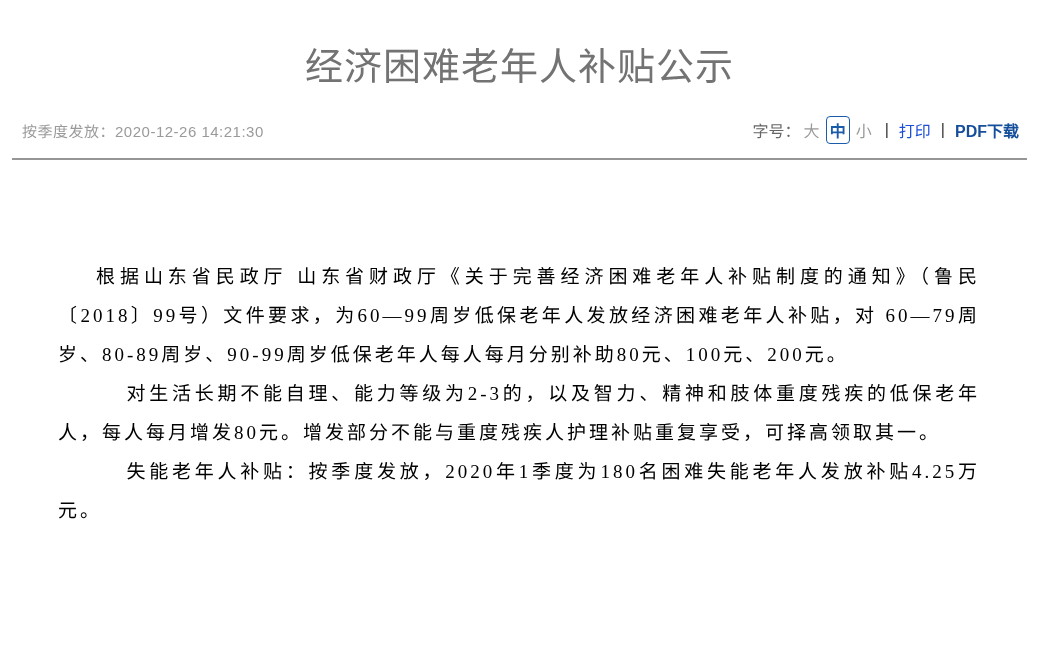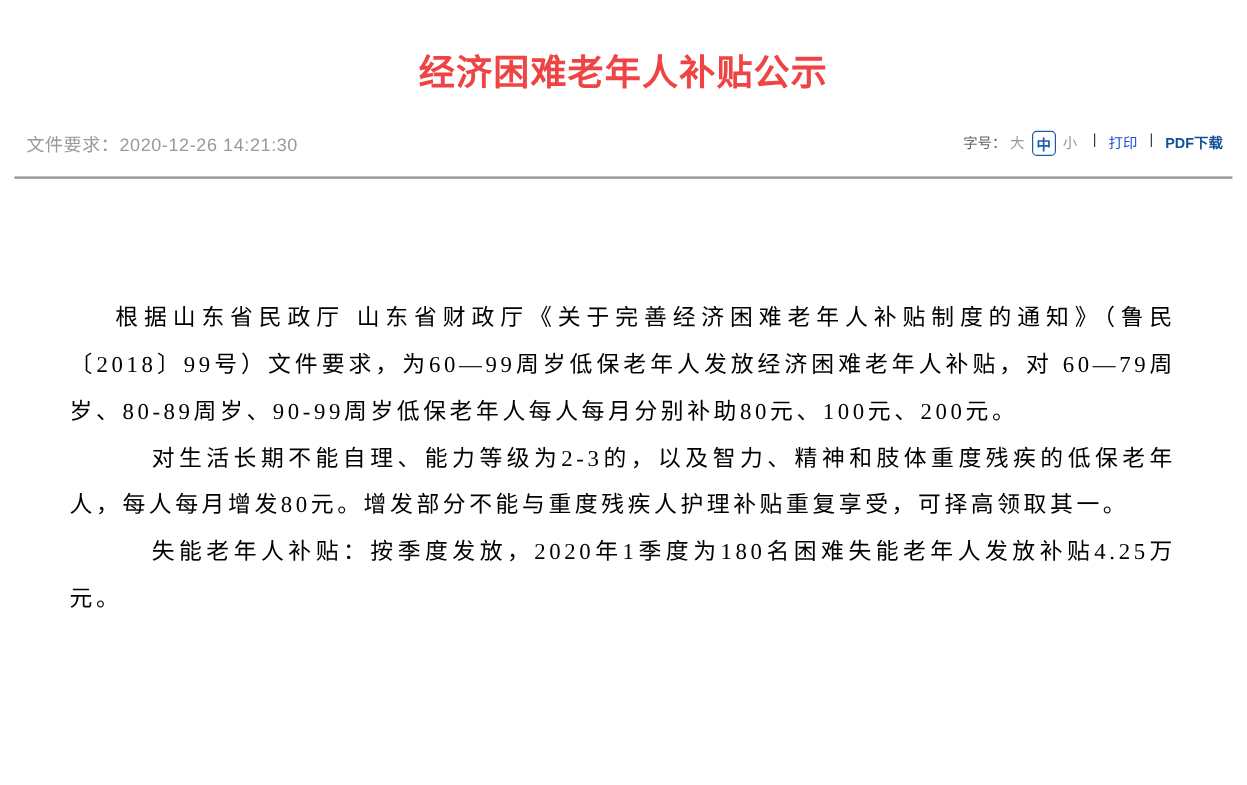--- a/index.html
+++ b/index.html
@@ -15,43 +15,43 @@
   .page {
     width: 1039px;
     height: 654px;
     background: #ffffff;
     position: relative;
   }
   .doc-title {
     margin: 0;
     padding-top: 36px;
     text-align: center;
-    font-size: 30px;
-    font-weight: bold;
-    color: #ef4444;
+    font-size: 38px;
+    font-weight: normal;
+    color: #737373;
     letter-spacing: 1px;
     font-family: "Liberation Sans", sans-serif;
   }
   .meta-row {
     margin-top: 24px;
     padding: 0 20px 0 22px;
     display: flex;
     justify-content: space-between;
     align-items: center;
     height: 30px;
   }
   .publish-date {
     color: #9a9a9a;
     font-size: 15px;
     letter-spacing: 0.5px;
   }
   .controls {
     display: flex;
-    align-items: flex-start;
-    font-size: 12px;
+    align-items: center;
+    font-size: 16px;
   }
   .fs-label { color: #666666; }
   .fs-btn {
     color: #999999;
     cursor: pointer;
     margin: 0 3px;
     text-decoration: none;
   }
   .fs-btn.selected {
     color: #1b5caa;
@@ -96,21 +96,21 @@
 </style>
 </head>
 <body>
 
 <div class="page">
 
   <h1 class="doc-title">经济困难老年人补贴公示</h1>
 
   <div class="meta-row">
     <div class="publish-date">
-      <span>文件要求：</span><span>2020-12-26 14:21:30</span>
+      <span>按季度发放：</span><span>2020-12-26 14:21:30</span>
     </div>
 
     <div class="controls">
       <span class="fs-label">字号：</span>
       <span class="fs-btn">大</span>
       <span class="fs-btn selected">中</span>
       <span class="fs-btn">小</span>
       <span class="sep">|</span>
       <span class="print-btn">打印</span>
       <span class="sep">|</span>

